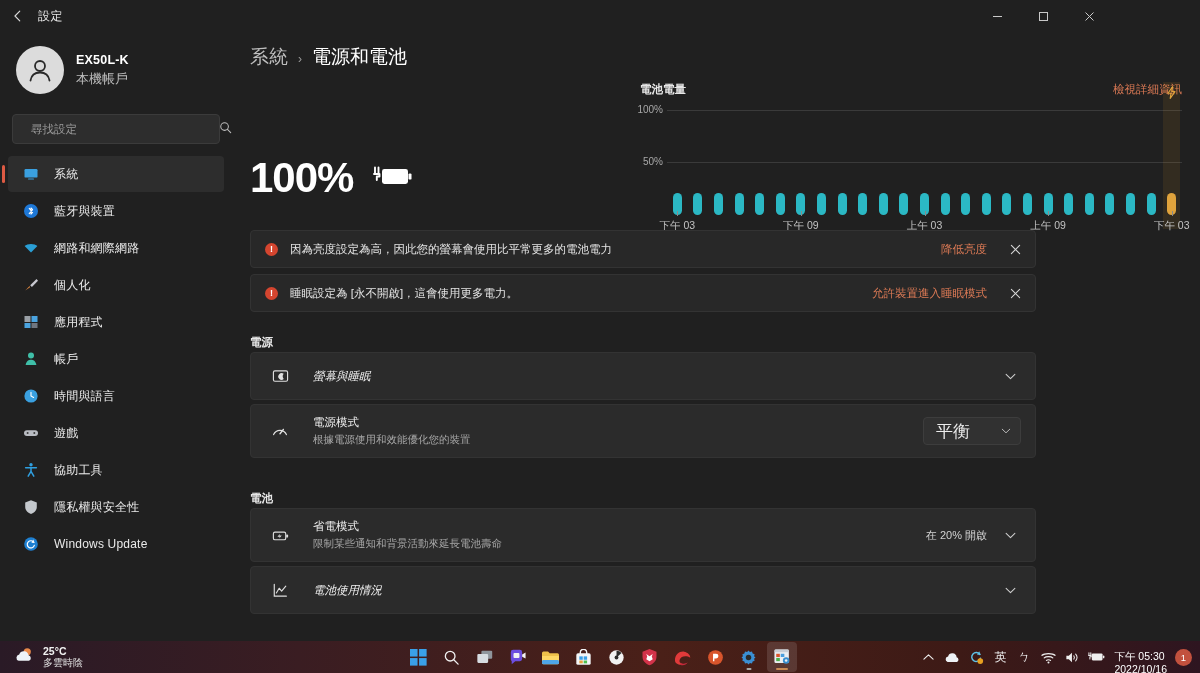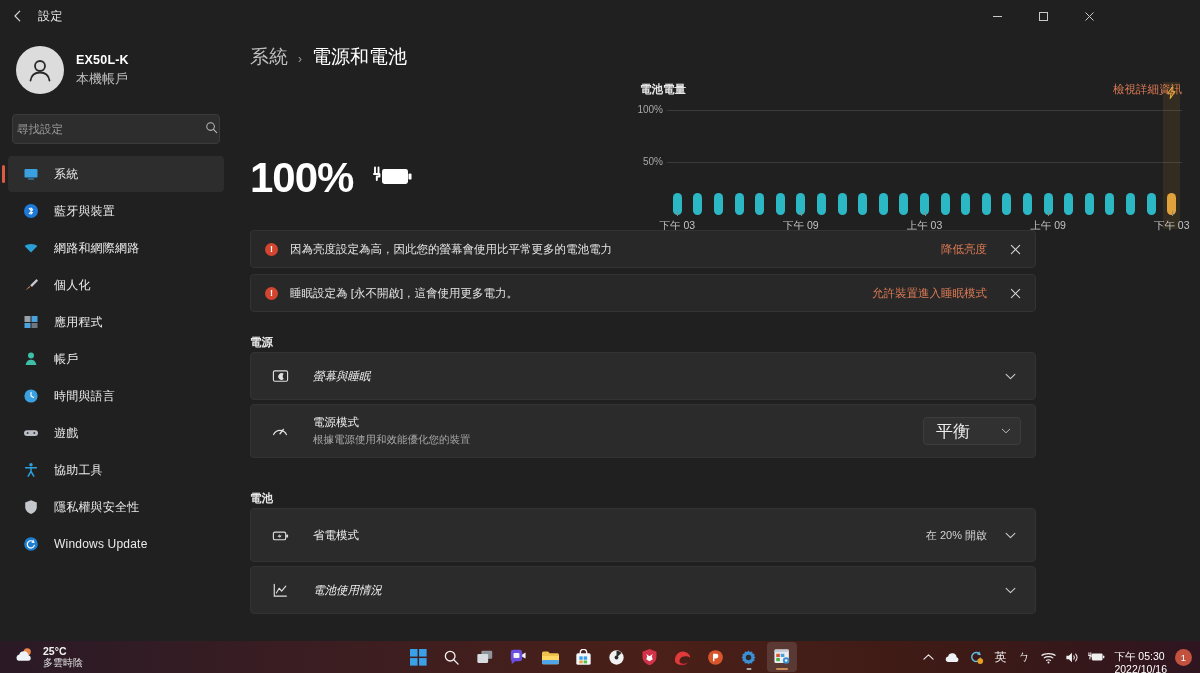--- a/index.html
+++ b/index.html
@@ -39,21 +39,21 @@
     display:flex; align-items:center; justify-content:center; flex:0 0 auto;
   }
   .avatar svg { display:block; }
   .profile-text { margin-left:12px; line-height:1.25; }
   .profile-name { font-size:12.5px; font-weight:bold; color:#ffffff; letter-spacing:.2px; }
   .profile-sub  { font-size:13px; color:#bdbdbd; margin-top:2px; }
 
   .searchbox {
     margin:20px 12px 0 12px; height:30px; background:#2d2d2d;
     border:1px solid #3b3b3b; border-radius:4px;
-    display:flex; align-items:center; padding:0 8px 0 4px;gap:34px;
+    display:flex; align-items:center; padding:0 8px 0 18px;gap:34px;
   }
   .searchbox input {
     flex:1; background:transparent; border:none; outline:none;
     color:#d6d6d6; font-size:11.5px; font-family:inherit;
   }
   .searchbox input::placeholder { color:#9a9a9a; }
   .search-ico { color:#bdbdbd; font-size:12px; }
 
   .navlist { margin-top:12px; }
   .navitem {
@@ -500,20 +500,21 @@
       <div class="card h56">
         <span class="card-ico">
           <svg width="19" height="19" viewBox="0 0 20 20">
             <rect x="2.5" y="6.5" width="13" height="8" rx="1.7" fill="none" stroke="#e0e0e0" stroke-width="1.2"></rect>
             <rect x="16" y="9" width="2" height="3.2" rx=".9" fill="#e0e0e0"></rect>
             <path d="M9.4 8.1 L6.8 11.2 H9.2 L8.6 13.2 L11.3 9.9 H8.9 Z" fill="#e0e0e0"></path>
           </svg>
         </span>
         <div class="card-body">
           <div class="card-title">省電模式</div>
+          <div class="card-sub">限制某些通知和背景活動來延長電池壽命</div>
         </div>
         <div class="card-right">
           <span class="card-value">在 20% 開啟</span>
           <span class="chev">
             <svg width="11" height="7" viewBox="0 0 12 8">
               <path d="M1 1.6 L6 6.4 L11 1.6" fill="none" stroke="#cfcfcf" stroke-width="1.2" stroke-linecap="round" stroke-linejoin="round"></path>
             </svg>
           </span>
         </div>
       </div>

